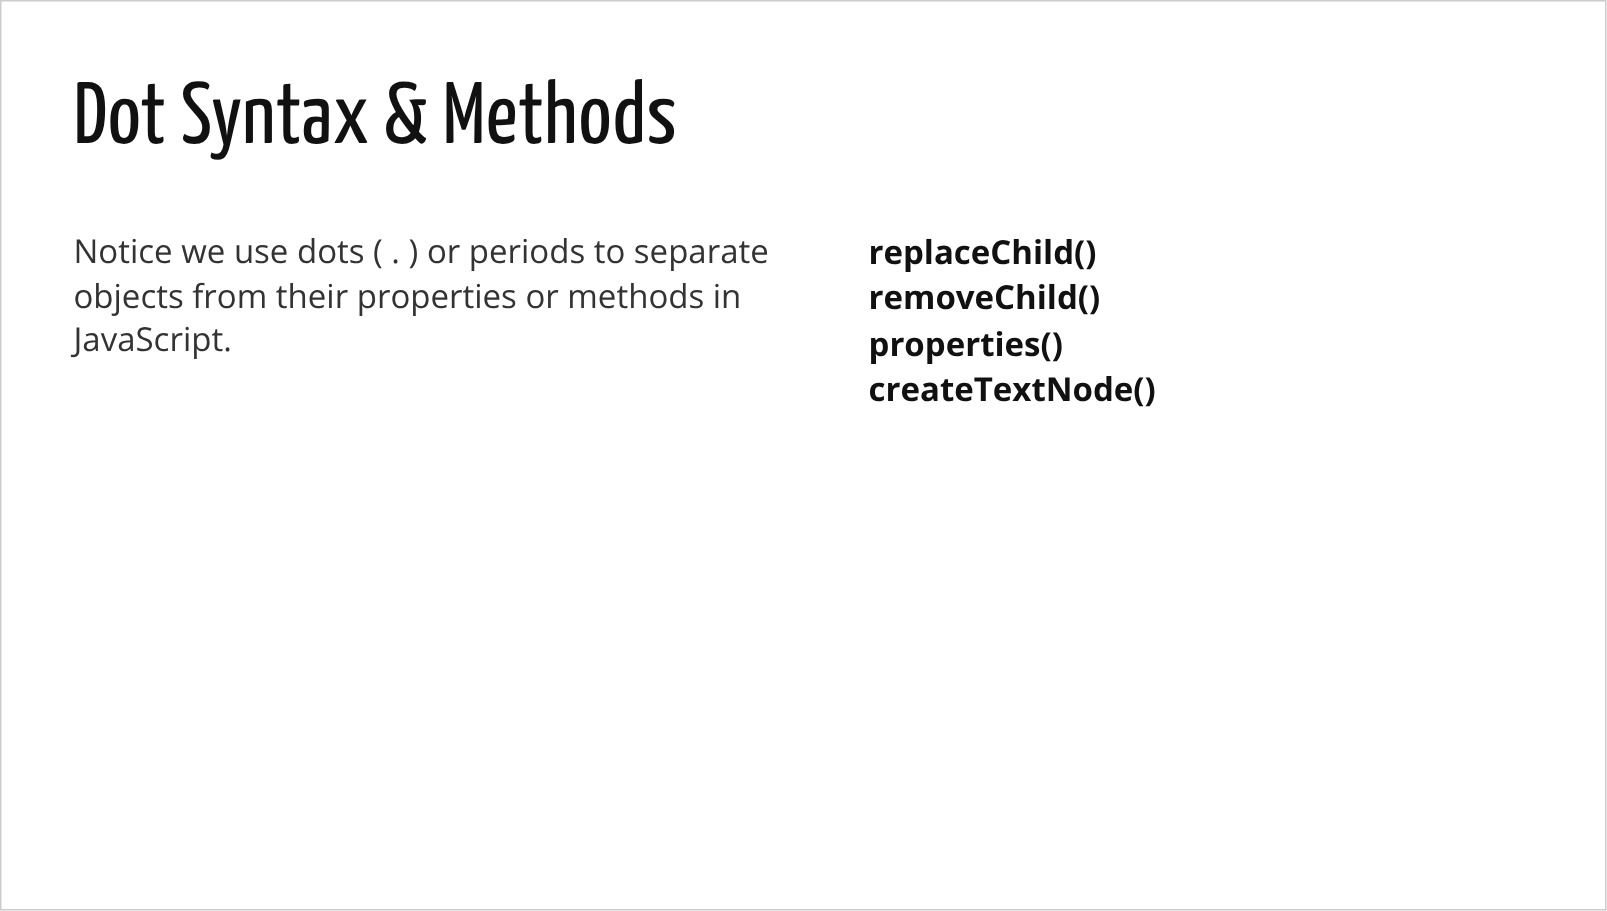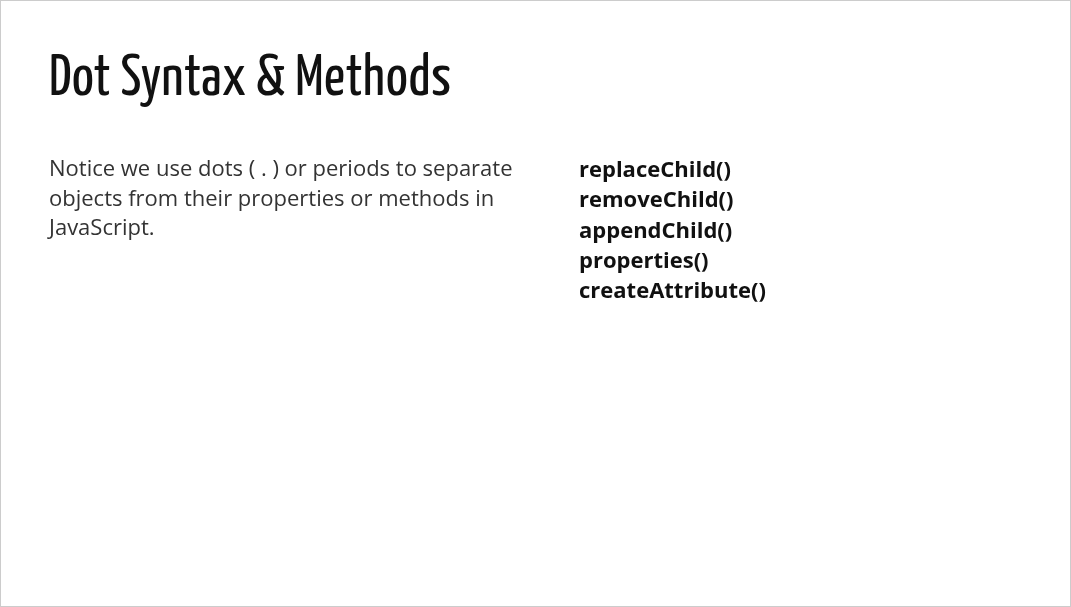--- a/index.html
+++ b/index.html
@@ -65,19 +65,18 @@
 <div class="slide">
   <h1 class="title">Dot Syntax &amp; Methods</h1>
   <div class="columns">
     <div class="left-col">
       <p class="description">Notice we use dots ( . ) or periods to separate objects from their properties or methods in JavaScript.</p>
     </div>
     <div class="right-col">
       <ul class="method-list">
         <li class="method-item">replaceChild()</li>
         <li class="method-item">removeChild()</li>
-        <li class="method-item">appendChild()</li>
         <li class="method-item">properties()</li>
-        <li class="method-item">createAttribute()</li>
+        <li class="method-item">createTextNode()</li>
       </ul>
     </div>
   </div>
 </div>
 
 </body></html>

